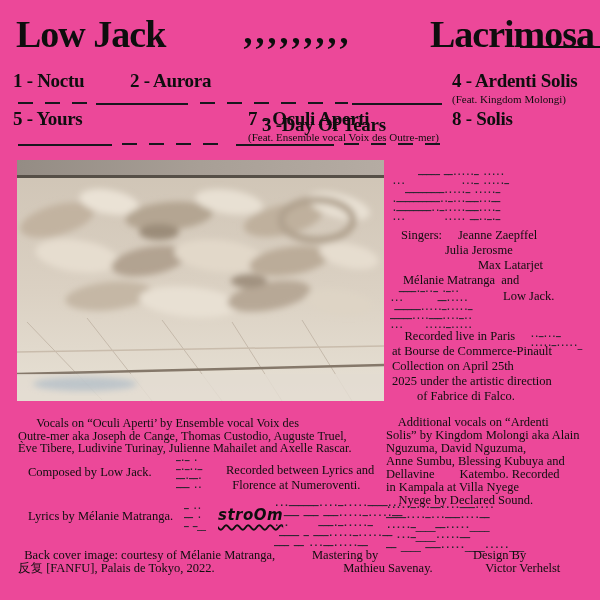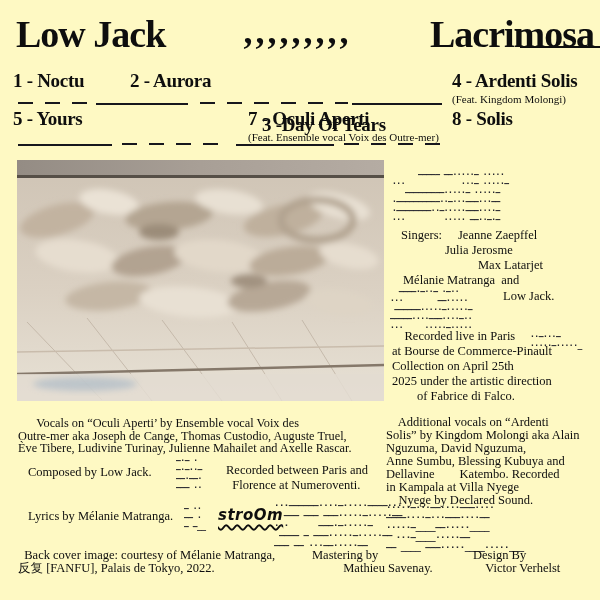--- a/index.html
+++ b/index.html
@@ -1,18 +1,18 @@
 <!DOCTYPE html>
 <html><head>
 <meta charset="utf-8">
 <style>
   html,body{margin:0;padding:0;}
   #canvas{
     position:relative;width:600px;height:600px;overflow:hidden;
-    background:#fef9c3;color:#0e0e0e;
+    background:#ec4899;color:#0e0e0e;
     font-family:"Liberation Serif","DejaVu Serif",serif;
   }
   .abs{position:absolute;}
   
   .title-row{left:16px;top:12px;width:578px;display:flex;justify-content:space-between;align-items:baseline;}
   .artist,.album{font-size:38px;font-weight:bold;letter-spacing:-1px;white-space:nowrap;}
   .title-dots{font-size:36px;font-weight:bold;letter-spacing:3px;white-space:nowrap;transform:translateY(-4px);}
   .strike{left:520px;top:46px;width:80px;height:2px;background:#0e0e0e;}
   
   .track{font-size:19px;font-weight:bold;white-space:nowrap;letter-spacing:-0.3px;}
@@ -161,21 +161,21 @@
 
   <div class="abs txt" style="left:28px;top:465px;">Composed by Low Jack.</div>
 
   <div class="abs txt" style="left:18px;top:417px;line-height:12.5px;font-size:12.3px;">      Vocals on “Oculi Aperti’ by Ensemble vocal Voix des
 Outre-mer aka Joseph de Cange, Thomas Custodio, Auguste Truel,
 Ève Tibere, Ludivine Turinay, Julienne Mahailet and Axelle Rascar.</div>
   <div class="abs scrawl" style="left:176px;top:456px;">—·— ·
 —·—··—
 –—·–—·
 ——— ··</div>
-  <div class="abs txt" style="left:226px;top:463px;">Recorded between Paris and
+  <div class="abs txt" style="left:226px;top:463px;">Recorded between Lyrics and
   Florence at Numeroventi.</div>
 
   <div class="abs txt" style="left:28px;top:509px;">Lyrics by Mélanie Matranga.</div>
   <div class="abs scrawl" style="left:184px;top:504px;">— ··
 —— ·
 – —__</div>
   <div class="abs logo" style="left:218px;top:506px;">stroOm</div>
   <div class="abs scrawl" style="left:274px;top:500px;font-size:9px;line-height:10px;">···——————····—·····————···
   ——— ——— ———·····—·····——
 ···      ———·—·····—

